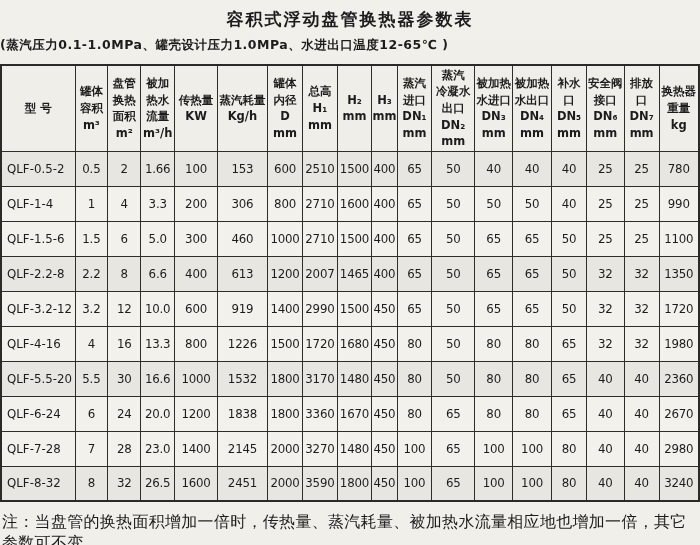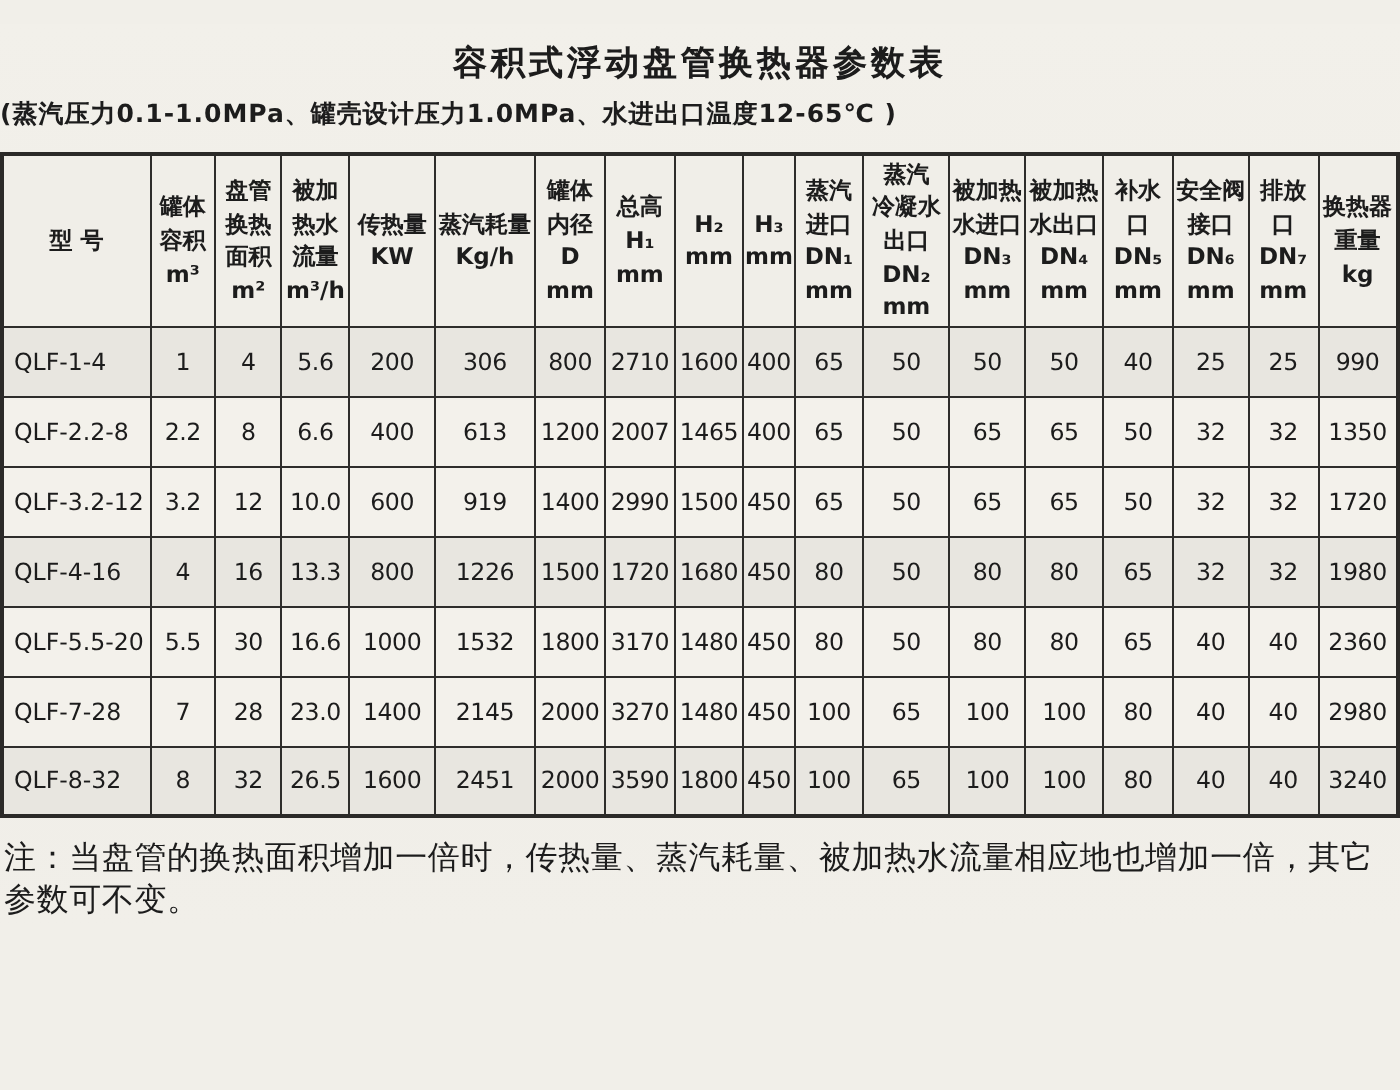--- a/index.html
+++ b/index.html
@@ -11,21 +11,20 @@
     font-family: "DejaVu Sans", "Liberation Sans", sans-serif;
     color: #1c1c1c;
     overflow: hidden;
   }
   .page {
     width: 700px;
     height: 452px;
     box-sizing: border-box;
     padding-top: 6px;
     background: linear-gradient(180deg, #f2f0ea 0%, #efede7 55%, #f1efe9 100%);
-    margin-top: 12px;
   }
   .doc-title {
     text-align: center;
     font-size: 17px;
     font-weight: 700;
     letter-spacing: 2px;
     margin: 2px 0 6px 0;
   }
   .doc-subtitle {
     text-align: left;
@@ -161,38 +160,78 @@
           <th>排放口
 DN₇
 mm</th>
           <th>换热器
 重量
 kg</th>
         </tr>
     </thead>
     <tbody>
         <tr>
+          <td>QLF-0.5-2</td>
+          <td>0.5</td>
+          <td>2</td>
+          <td>1.66</td>
+          <td>100</td>
+          <td>153</td>
+          <td>600</td>
+          <td>2510</td>
+          <td>1500</td>
+          <td>400</td>
+          <td>65</td>
+          <td>50</td>
+          <td>40</td>
+          <td>40</td>
+          <td>40</td>
+          <td>25</td>
+          <td>25</td>
+          <td>780</td>
+        </tr>
+        <tr>
           <td>QLF-1-4</td>
           <td>1</td>
           <td>4</td>
-          <td>5.6</td>
+          <td>3.3</td>
           <td>200</td>
           <td>306</td>
           <td>800</td>
           <td>2710</td>
           <td>1600</td>
           <td>400</td>
           <td>65</td>
           <td>50</td>
           <td>50</td>
           <td>50</td>
           <td>40</td>
           <td>25</td>
           <td>25</td>
           <td>990</td>
+        </tr>
+        <tr>
+          <td>QLF-1.5-6</td>
+          <td>1.5</td>
+          <td>6</td>
+          <td>5.0</td>
+          <td>300</td>
+          <td>460</td>
+          <td>1000</td>
+          <td>2710</td>
+          <td>1500</td>
+          <td>400</td>
+          <td>65</td>
+          <td>50</td>
+          <td>65</td>
+          <td>65</td>
+          <td>50</td>
+          <td>25</td>
+          <td>25</td>
+          <td>1100</td>
         </tr>
         <tr>
           <td>QLF-2.2-8</td>
           <td>2.2</td>
           <td>8</td>
           <td>6.6</td>
           <td>400</td>
           <td>613</td>
           <td>1200</td>
           <td>2007</td>
@@ -261,20 +300,40 @@
           <td>80</td>
           <td>50</td>
           <td>80</td>
           <td>80</td>
           <td>65</td>
           <td>40</td>
           <td>40</td>
           <td>2360</td>
         </tr>
         <tr>
+          <td>QLF-6-24</td>
+          <td>6</td>
+          <td>24</td>
+          <td>20.0</td>
+          <td>1200</td>
+          <td>1838</td>
+          <td>1800</td>
+          <td>3360</td>
+          <td>1670</td>
+          <td>450</td>
+          <td>80</td>
+          <td>65</td>
+          <td>80</td>
+          <td>80</td>
+          <td>65</td>
+          <td>40</td>
+          <td>40</td>
+          <td>2670</td>
+        </tr>
+        <tr>
           <td>QLF-7-28</td>
           <td>7</td>
           <td>28</td>
           <td>23.0</td>
           <td>1400</td>
           <td>2145</td>
           <td>2000</td>
           <td>3270</td>
           <td>1480</td>
           <td>450</td>

